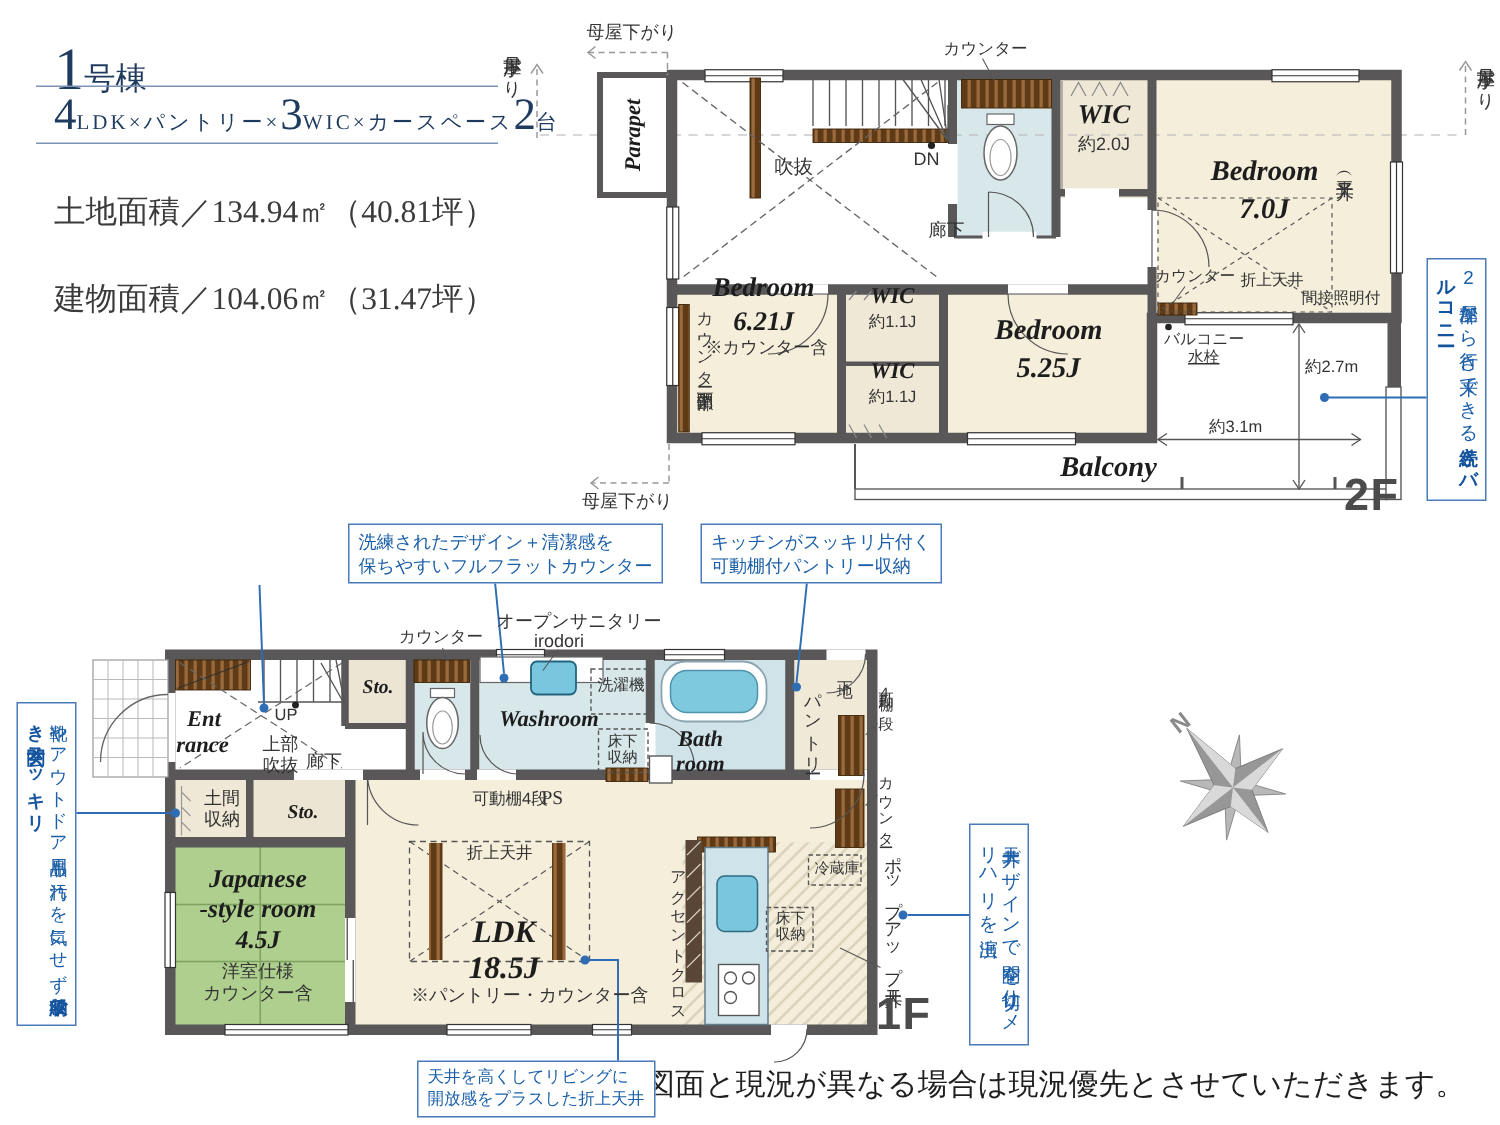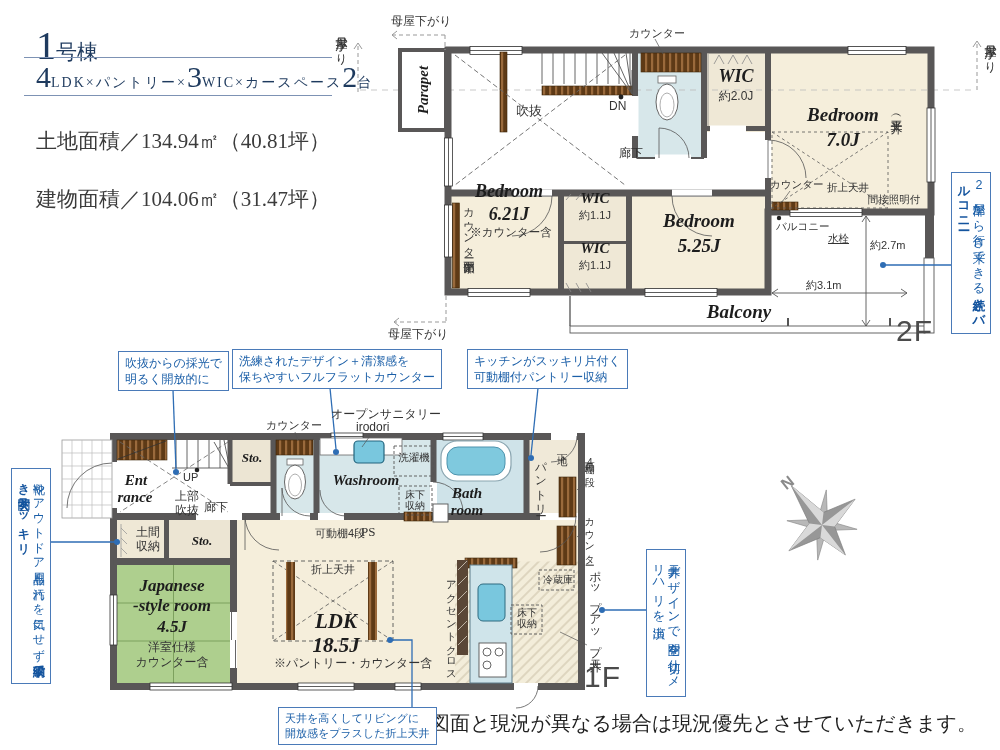--- a/index.html
+++ b/index.html
@@ -7,21 +7,21 @@
         font-family:"Liberation Sans",sans-serif;}
   svg.plan{position:absolute;left:0;top:0;z-index:1;}
   .lbl{position:absolute;z-index:6;color:#333;white-space:nowrap;line-height:1.12;
        font-family:"Liberation Sans",sans-serif;}
   .ctr{transform:translateX(-50%);}
   .room{font-family:"Liberation Serif",serif;font-style:italic;font-weight:bold;color:#1d1d1d;}
   .vt{writing-mode:vertical-rl;text-orientation:upright;letter-spacing:1px;}
   .vtm{writing-mode:vertical-rl;text-orientation:mixed;letter-spacing:1px;}
   .vlr{writing-mode:vertical-lr;text-orientation:upright;letter-spacing:0.5px;}
   .rot{transform:translate(-50%,-50%) rotate(-90deg);}
-  .flabel{font-size:30px;color:#4b4b4b;font-weight:400;letter-spacing:1px;}
+  .flabel{font-size:30px;color:#4b4b4b;font-weight:700;letter-spacing:1px;}
   .callout{position:absolute;z-index:8;border:1.6px solid #4a7ab8;background:#fff;color:#1b5fa8;
        font-size:12px;line-height:16px;padding:3px 6px;white-space:nowrap;}
   .callout-v{position:absolute;z-index:8;border:1.6px solid #4a7ab8;background:#fff;color:#1b5fa8;
        writing-mode:vertical-rl;text-orientation:upright;letter-spacing:1px;
        font-size:12.5px;padding:5px 4px;line-height:15px;}
   .cb{font-weight:bold;color:#14549e;}
   .hdr-num{font-family:"Liberation Serif",serif;color:#1e3a5e;}
   .rule{position:absolute;border-top:1.5px solid #7d92b4;width:308px;left:24px;z-index:6;}
   .areas{font-family:"Liberation Serif",serif;font-size:21px;color:#3b3b3b;}
 </style>
@@ -351,30 +351,26 @@
 <div class="lbl ctr" style="left:511px;top:226px;font-size:11.5px;">※カウンター含</div>
 <div class="lbl vlr" style="left:462px;top:200px;height:64px;font-size:11px;line-height:13px;">カウンター下部閉鎖</div>
 <div class="lbl room ctr" style="left:595px;top:190px;font-size:15px;">WIC</div>
 <div class="lbl ctr" style="left:595px;top:209px;font-size:11px;">約1.1J</div>
 <div class="lbl room ctr" style="left:595px;top:240px;font-size:15px;">WIC</div>
 <div class="lbl ctr" style="left:595px;top:259px;font-size:11px;">約1.1J</div>
 <div class="lbl room ctr" style="left:699px;top:210px;font-size:19px;">Bedroom</div>
 <div class="lbl room ctr" style="left:699px;top:235px;font-size:19px;">5.25J</div>
 <div class="lbl room ctr" style="left:739px;top:301px;font-size:19px;">Balcony</div>
 <div class="lbl" style="left:776px;top:221px;font-size:10.5px;">バルコニー</div>
-<div class="lbl" style="left:828px;top:233px;font-size:10.5px;text-decoration:underline;">水栓</div>
+<div class="lbl" style="left:792px;top:233px;font-size:10.5px;text-decoration:underline;">水栓</div>
 <div class="lbl" style="left:870px;top:239px;font-size:11px;">約2.7m</div>
 <div class="lbl" style="left:806px;top:279px;font-size:11px;">約3.1m</div>
 <div class="lbl flabel" style="left:896px;top:314px;">2F</div>
 <div class="callout-v" style="left:951px;top:172px;height:150px;"><span>2部屋から行き来できる</span><span class="cb">続きバルコニー</span></div>
 
-<div class="callout" style="left:118px;top:351px;">
-  <div>吹抜からの採光で</div>
-  <div>明るく開放的に</div>
-</div>
 <div class="callout" style="left:232px;top:349px;">
   <div>洗練されたデザイン＋清潔感を</div>
   <div>保ちやすいフルフラットカウンター</div>
 </div>
 <div class="callout" style="left:467px;top:349px;">
   <div>キッチンがスッキリ片付く</div>
   <div>可動棚付パントリー収納</div>
 </div>
 <div class="callout-v" style="left:11px;top:468px;height:204px;font-size:12px;"><span>靴やアウトドア用品も汚れを気にせず</span><span class="cb">収納でき玄関スッキリ</span></div>
 <div class="callout-v" style="left:646px;top:549px;height:136px;">天井デザインで空間を仕切りメリハリを演出</div>

